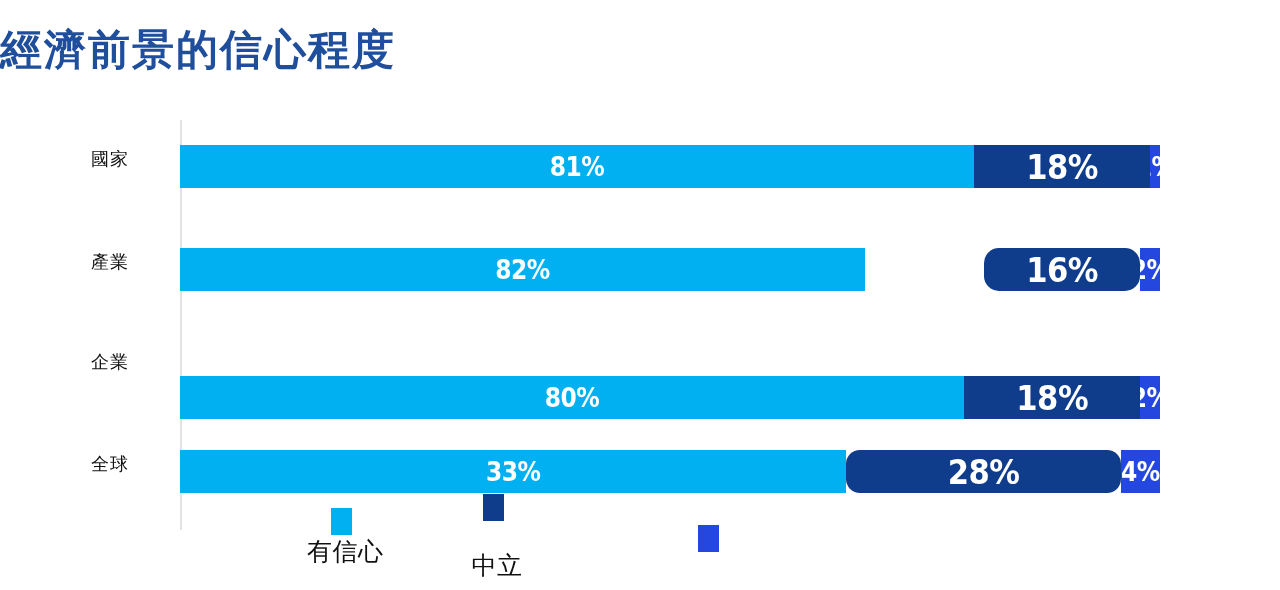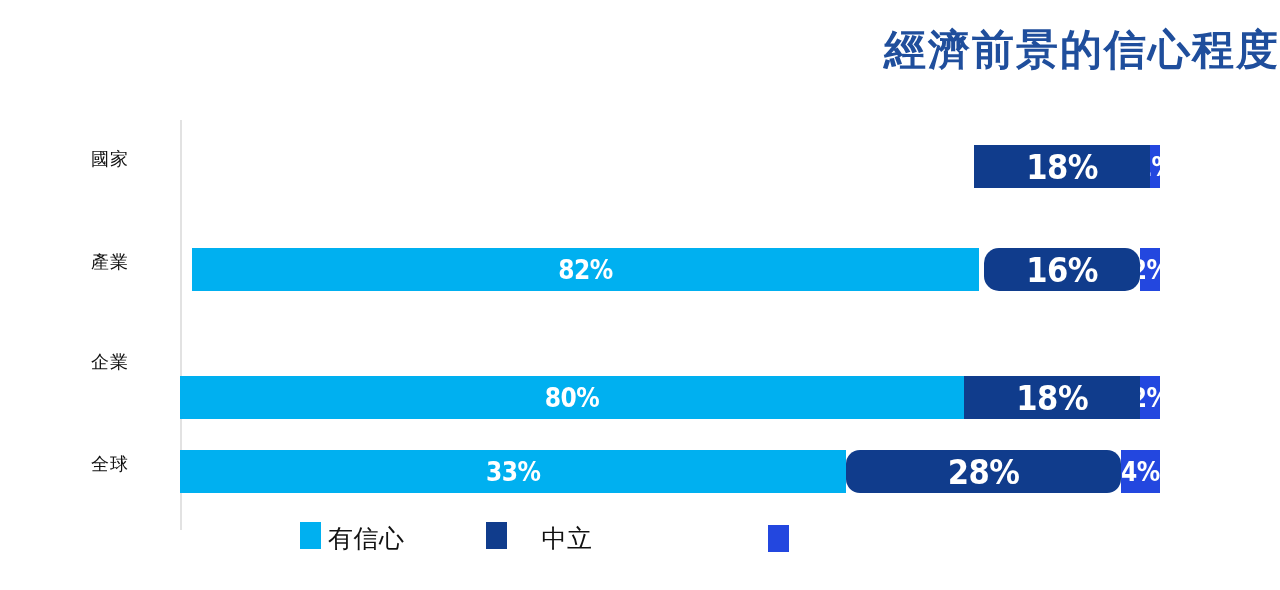--- a/index.html
+++ b/index.html
@@ -21,21 +21,21 @@
     width: 1280px;
     height: 590px;
   }
 
   
   .chart-title {
     position: absolute;
     left: 0;
     top: 22px;
     width: 1280px;
-    text-align: right;
+    text-align: left;
     font-size: 42px;
     font-weight: bold;
     color: #1F4E9C;
     letter-spacing: 2px;
     font-family: "DejaVu Sans", "Liberation Sans", sans-serif;
     white-space: nowrap;
   }
 
   
   .plot-area {
@@ -102,21 +102,23 @@
   .legend {
     position: absolute;
     left: 300px;
     top: 518px;
     height: 40px;
     display: flex;
     align-items: center;
   }
   .legend-item {
     display: flex;
-    white-space: nowrap;
+    align-items: center;
+    white-space: nowrap;
+    flex-direction: column;
   }
   .legend-swatch {
     width: 21px;
     height: 27px;
     display: inline-block;
     flex: 0 0 auto;
   }
   .legend-text {
     font-size: 25px;
     color: #111111;
@@ -129,29 +131,32 @@
 <body>
 
 <div id="chart-root">
 
   <div class="chart-title">經濟前景的信心程度</div>
 
   <div class="plot-area">
     <div class="axis-line"></div>
     <div id="bars-host">
         <div class="bar-row" style="top: 25px;">
+          <div class="seg seg-c" style="left: 0px; width: 793.8px; background: rgb(0, 176, 240);">
+            <span class="seg-label">81%</span>
+          </div>
           <div class="seg seg-n" style="left: 793.8px; width: 176.4px; background: rgb(16, 60, 140);">
             <span class="seg-label">18%</span>
           </div>
           <div class="seg seg-d" style="left: 970.2px; width: 9.8px; background: rgb(35, 71, 223);">
             <span class="seg-label">1%</span>
           </div>
         </div>
         <div class="bar-row" style="top: 128px;">
-          <div class="seg seg-c" style="left: 12px; width: 787px; background: rgb(0, 176, 240);">
+          <div class="seg seg-c" style="left: 0px; width: 685px; background: rgb(0, 176, 240);">
             <span class="seg-label">82%</span>
           </div>
           <div class="seg seg-n" style="left: 803.6px; width: 156.8px; background: rgb(16, 60, 140); border-radius: 15px;">
             <span class="seg-label">16%</span>
           </div>
           <div class="seg seg-d" style="left: 960.4px; width: 19.6px; background: rgb(35, 71, 223);">
             <span class="seg-label">2%</span>
           </div>
         </div>
         <div class="bar-row" style="top: 228px; margin-top: 28px;">

